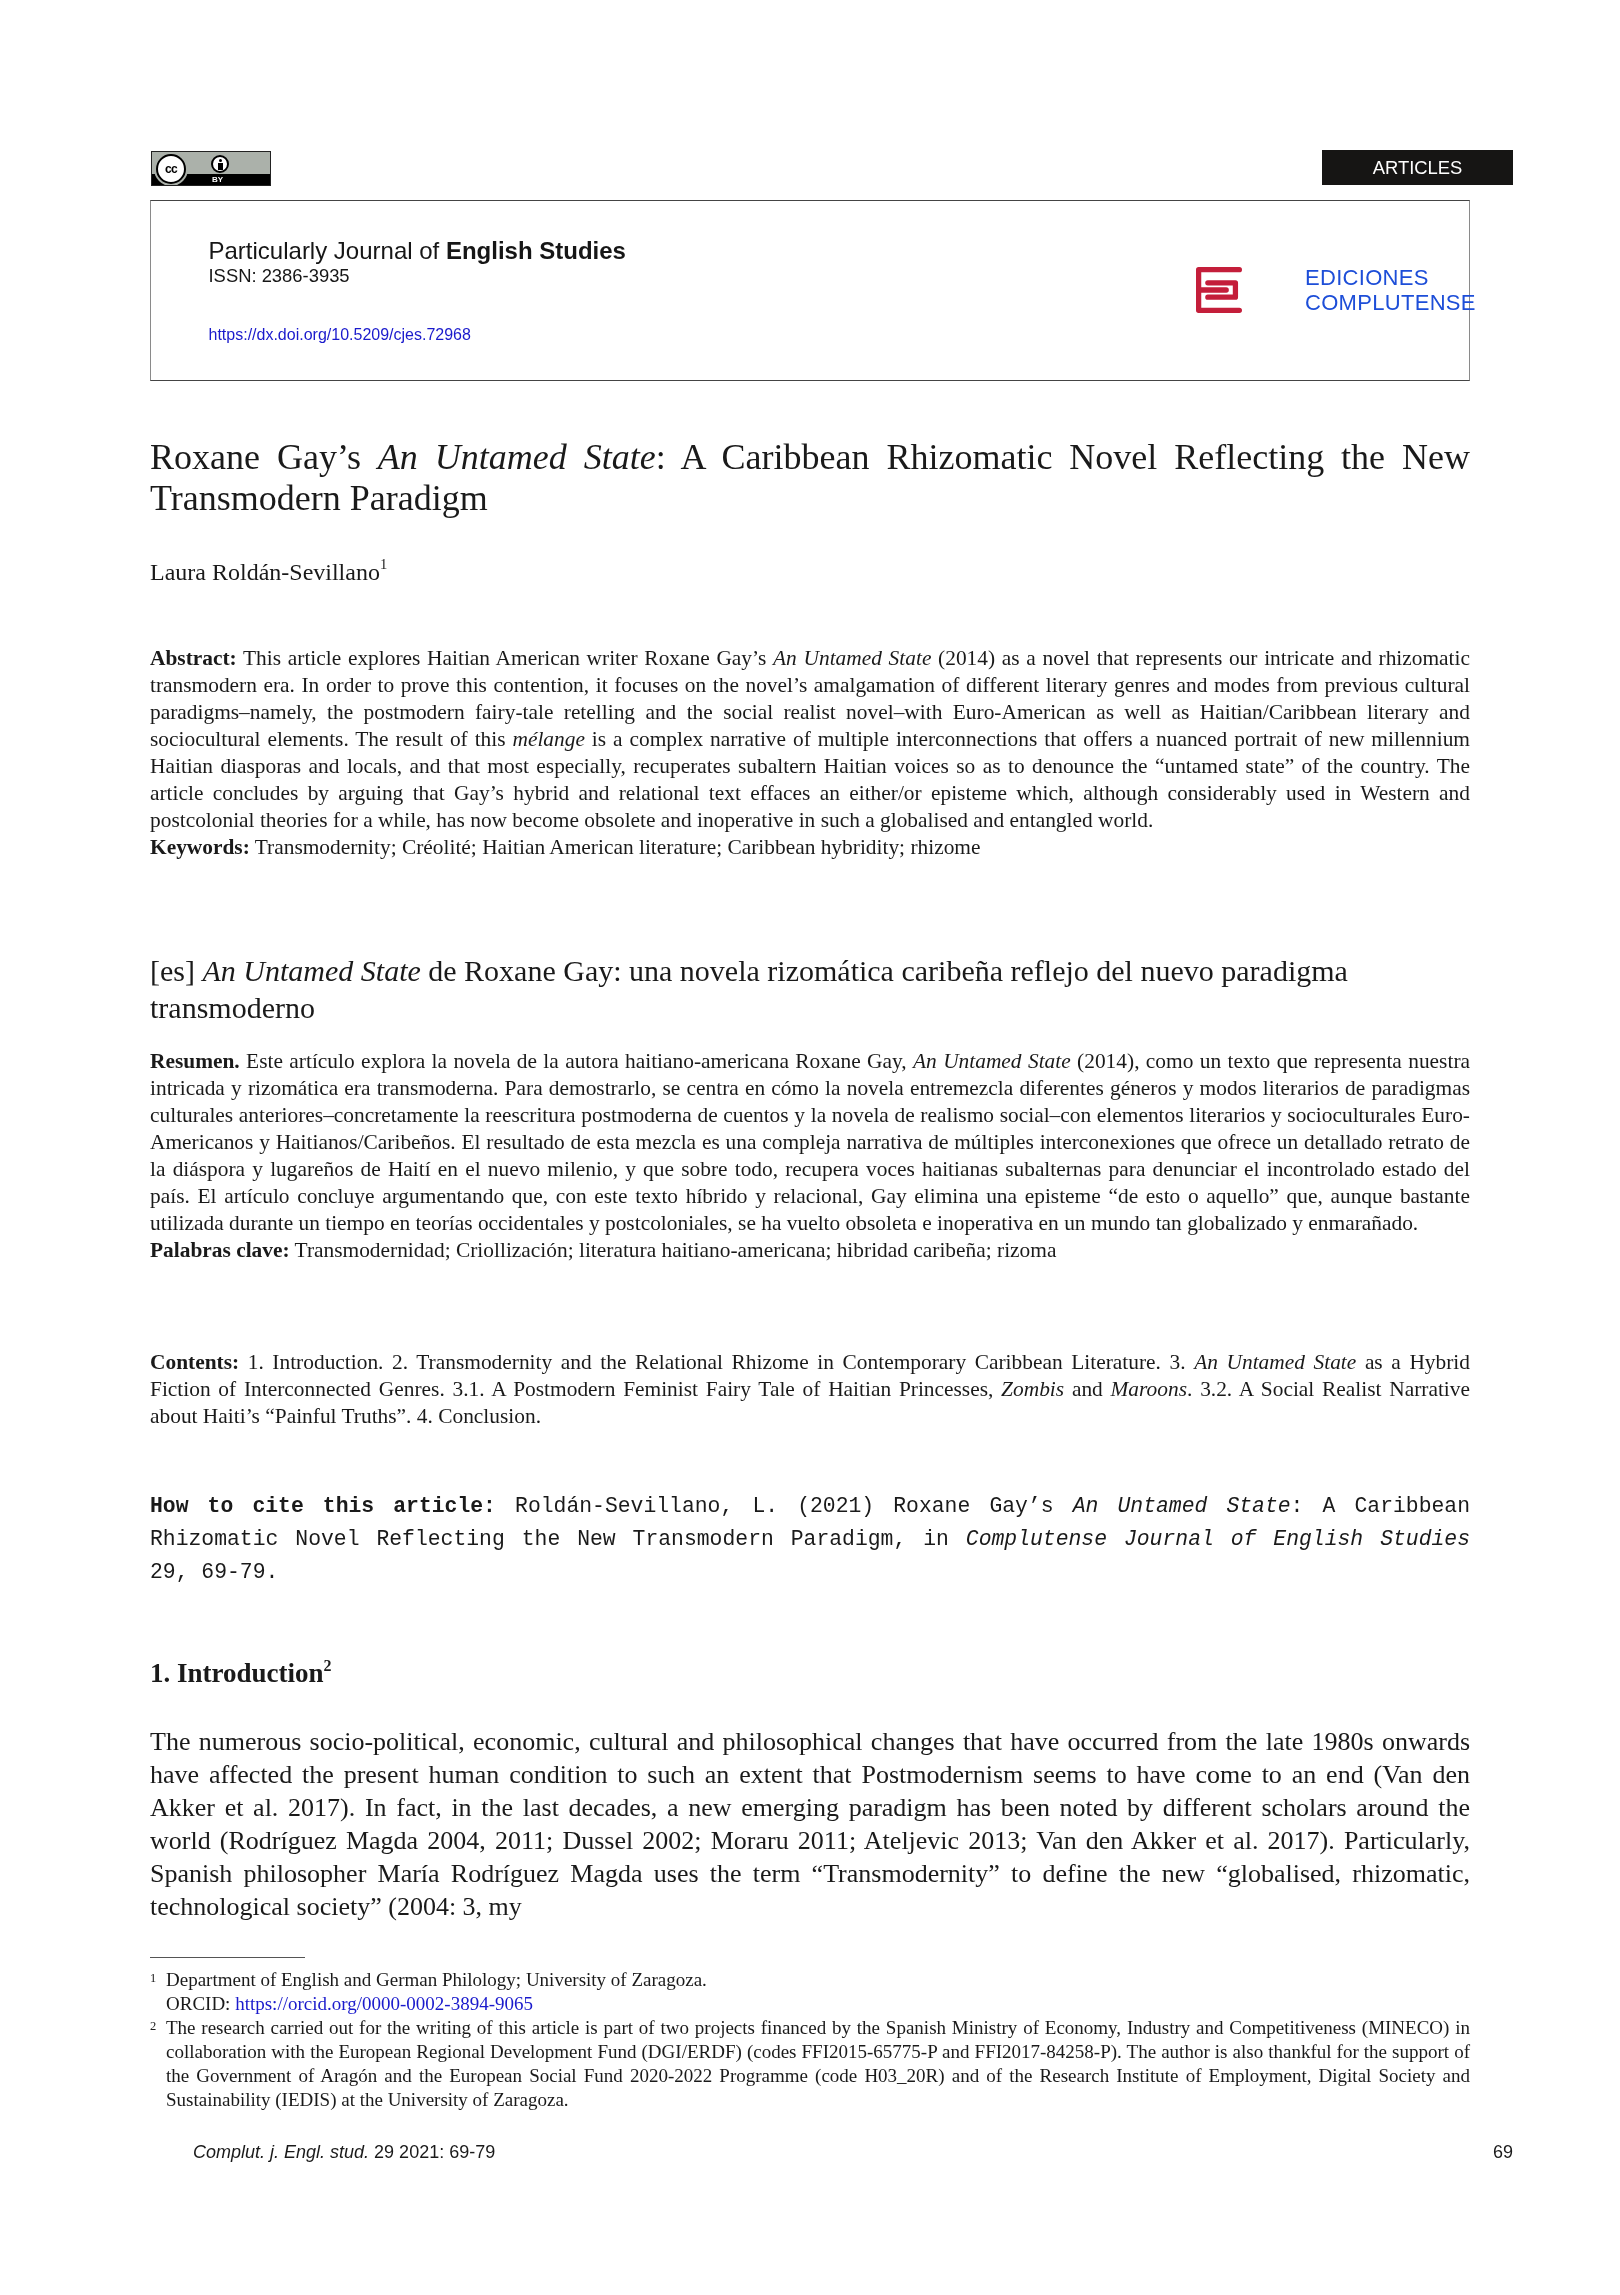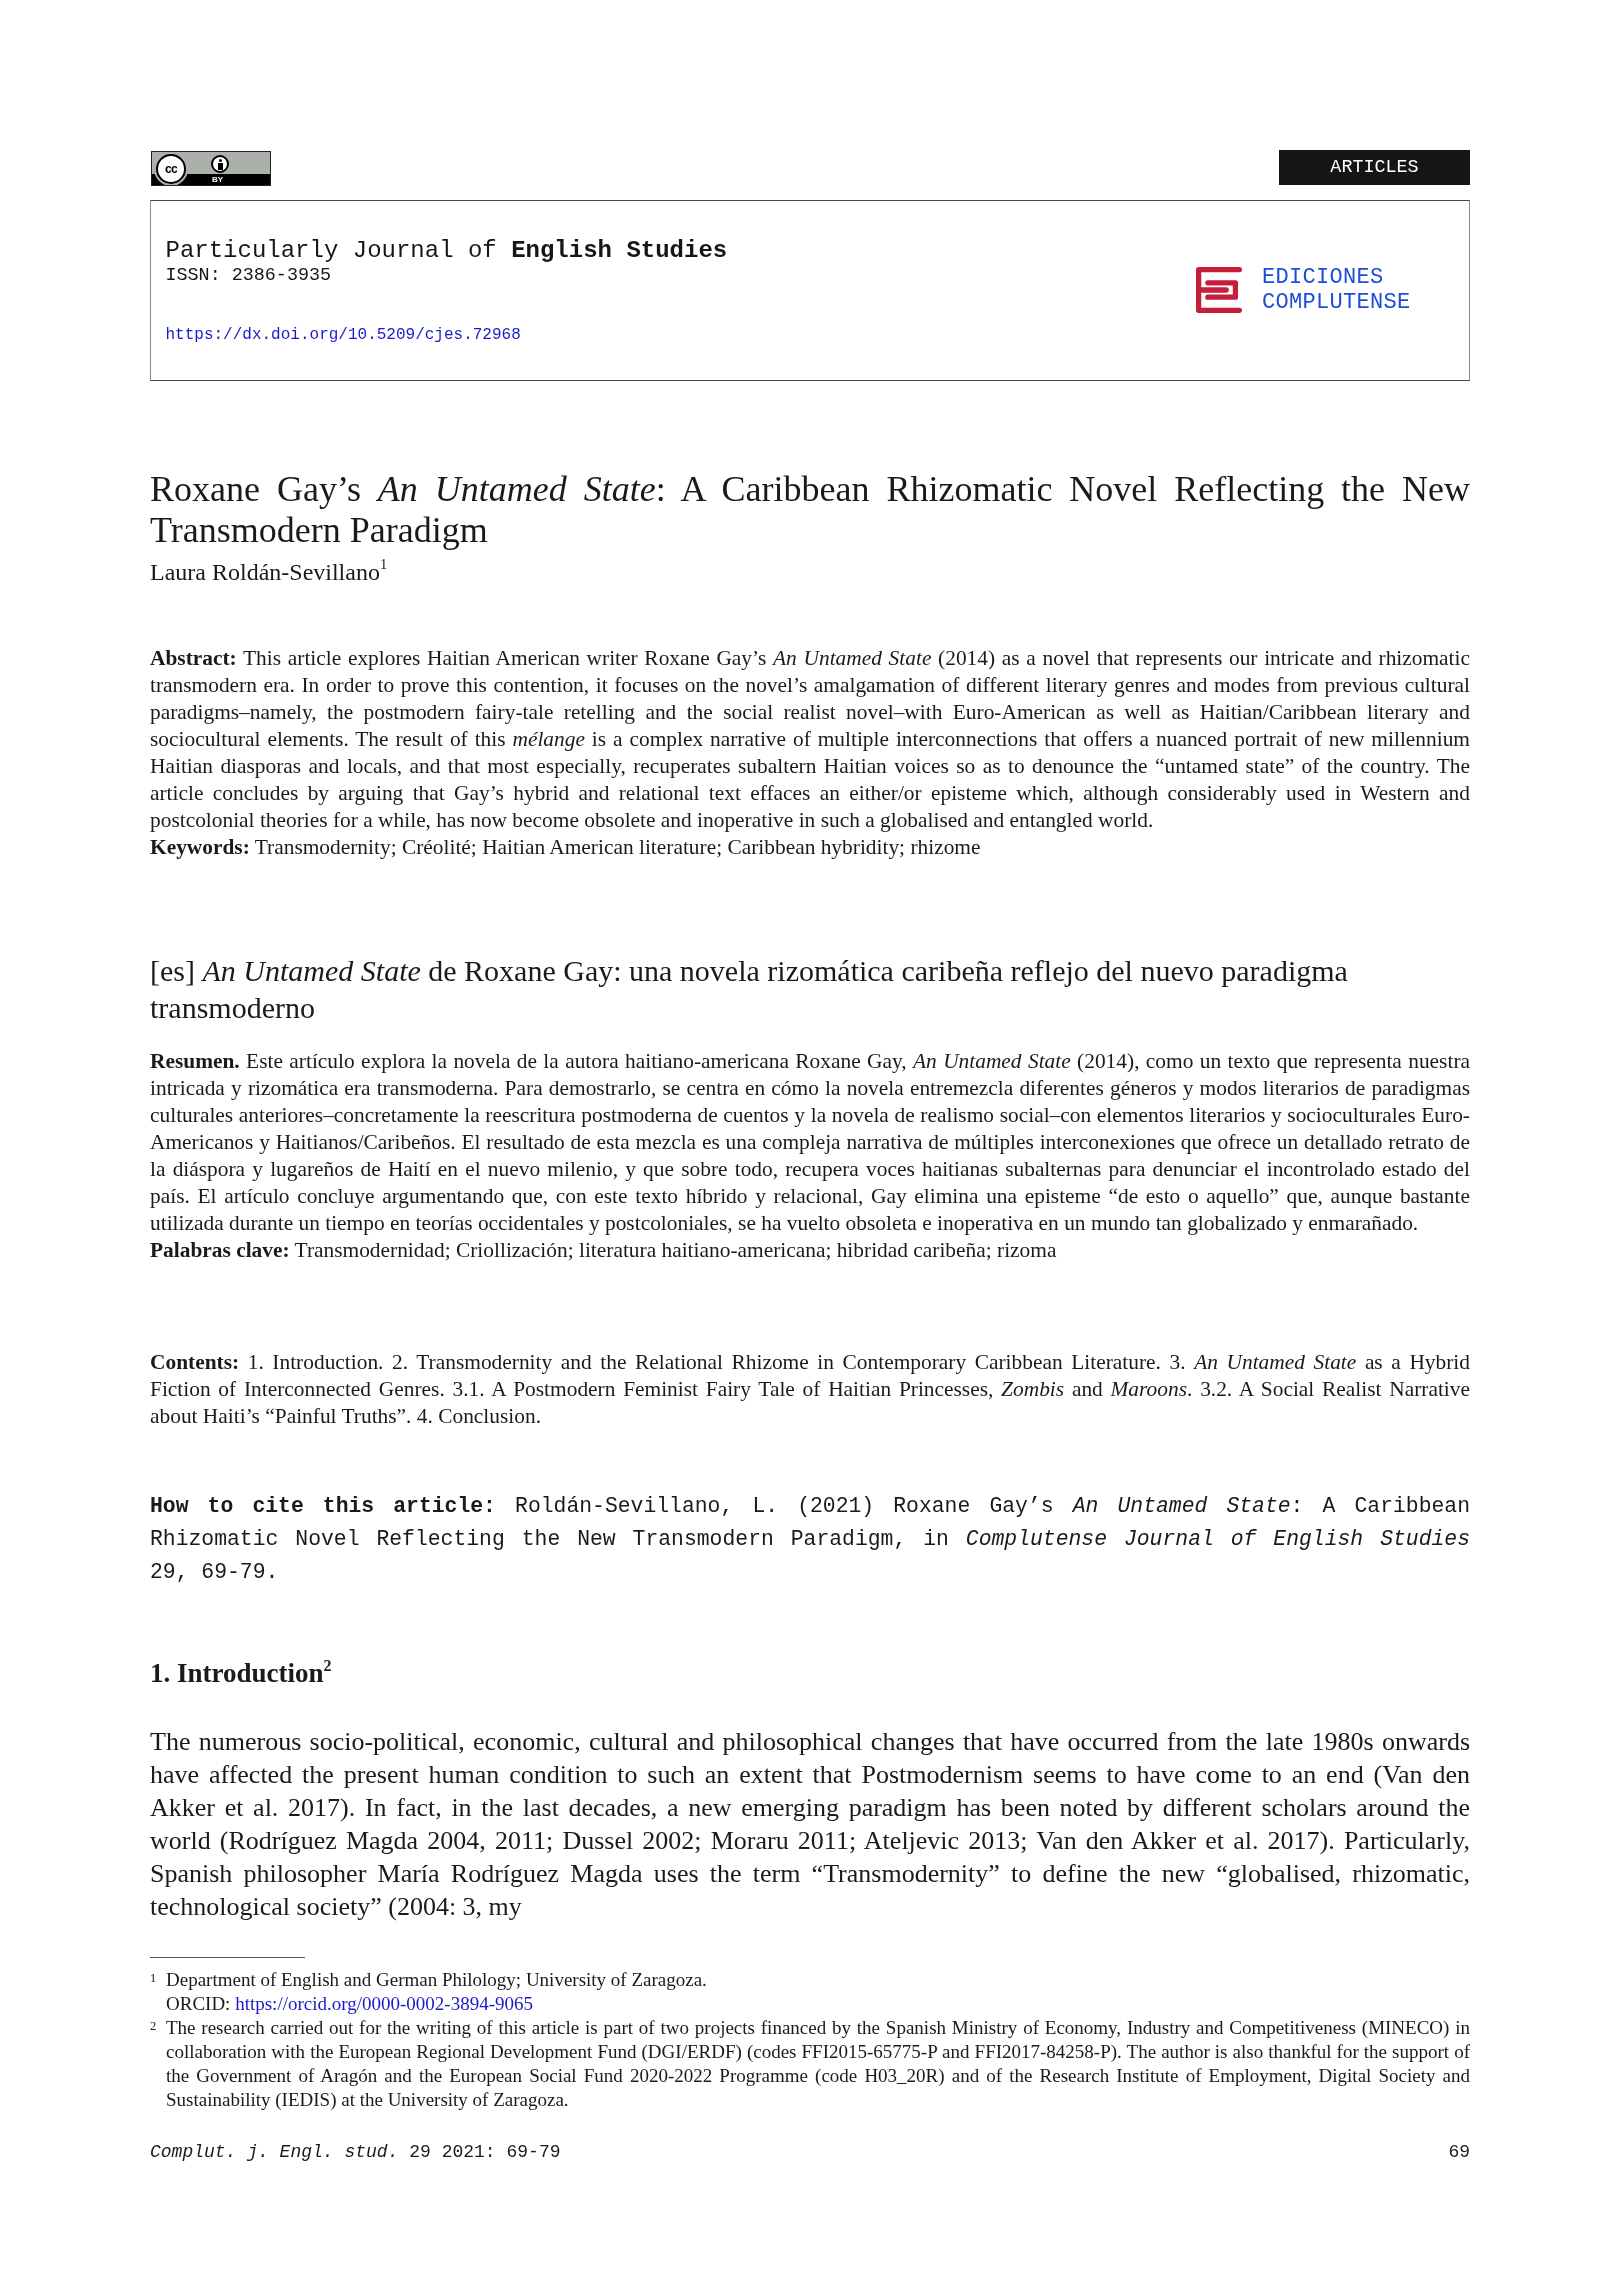--- a/index.html
+++ b/index.html
@@ -6,21 +6,21 @@
     html, body { background: #ffffff; }
     body {
       width: 1621px;
       height: 2295px;
       position: relative;
       overflow: hidden;
       font-family: "Liberation Serif", "DejaVu Serif", serif;
       color: #1a1a1a;
     }
     .abs { position: absolute; }
-    .sans { font-family: Liberation Mono, monospace; }
+    .sans { font-family: Liberation Sans, sans-serif; margin-left: 43px; }
     .serif { font-family: "Liberation Serif", "DejaVu Serif", serif; }
 
     
     .cc-badge {
       left: 151px; top: 151px; width: 120px; height: 35px;
       background: #abb1aa; border: 0.7px solid #222;
       overflow: hidden;
     }
     .cc-badge .cc-strip { position:absolute; left:0; right:0; bottom:0; height:11.2px; background:#000; }
     .cc-badge .cc-circle {
@@ -67,21 +67,20 @@
     .logo-text {
       left: 1111px; top: 64px; font-size: 22px; line-height: 25px; color: #1d4ed8; letter-spacing: 0.3px;
     }
 
     
     .article-title {
       left: 150px; top: 437px; width: 1320px;
       font-size: 36px; line-height: 41px; color: #1a1a1a;
       text-align: justify; text-align-last: left;
       transform-origin: left top;
-      margin-top: 32px;
     }
     .article-title i { font-style: italic; }
     .author { left: 150px; top: 559px; font-size: 24px; color: #1a1a1a; }
     .author sup { font-size: 14.5px; vertical-align: top; position: relative; top: -2.6px; }
 
     
     .block {
       left: 150px; width: 1320px;
       font-size: 21.4px; line-height: 27px; text-align: justify; color:#1a1a1a;
     }

